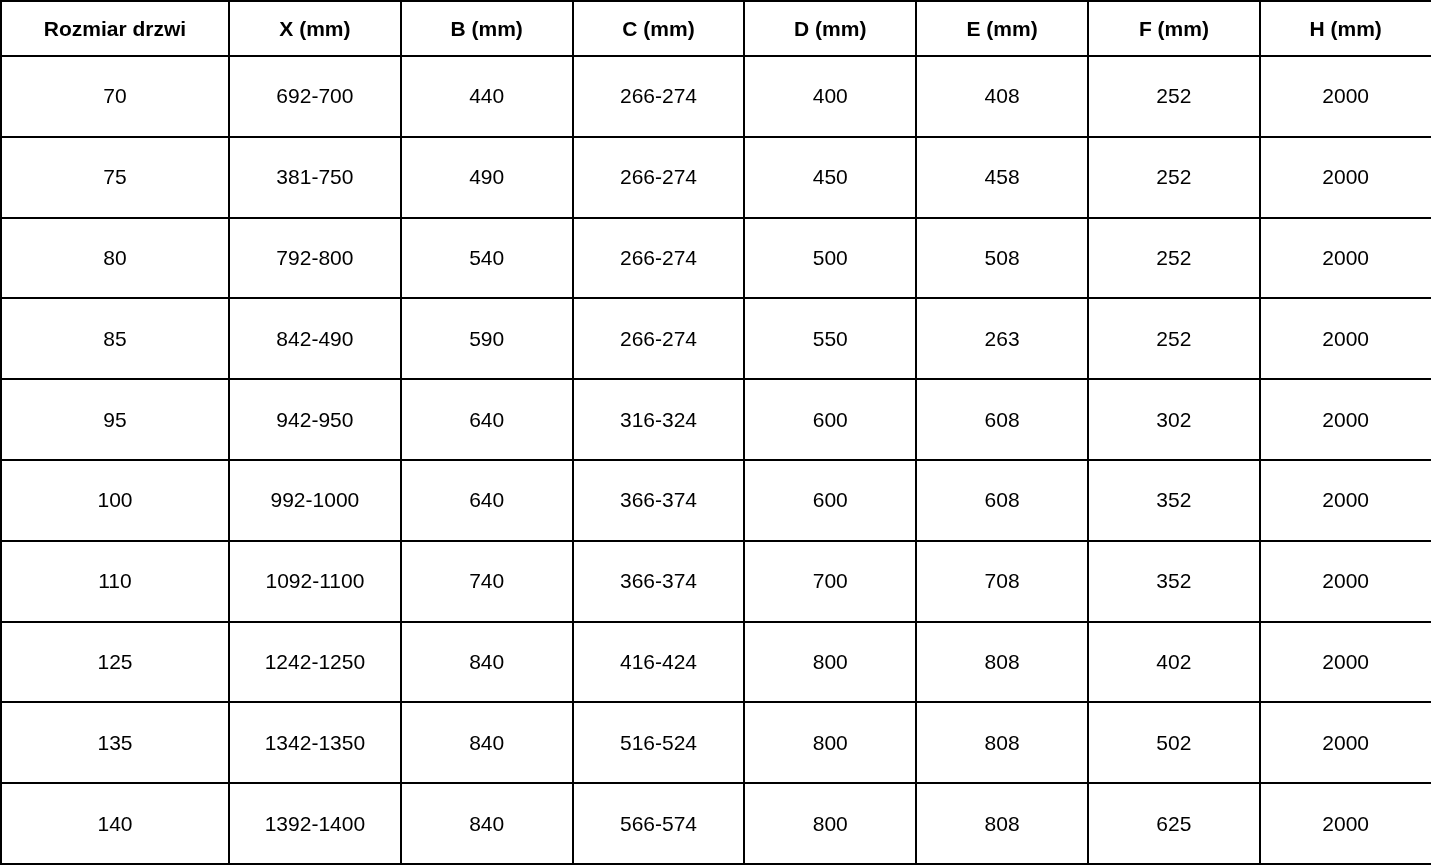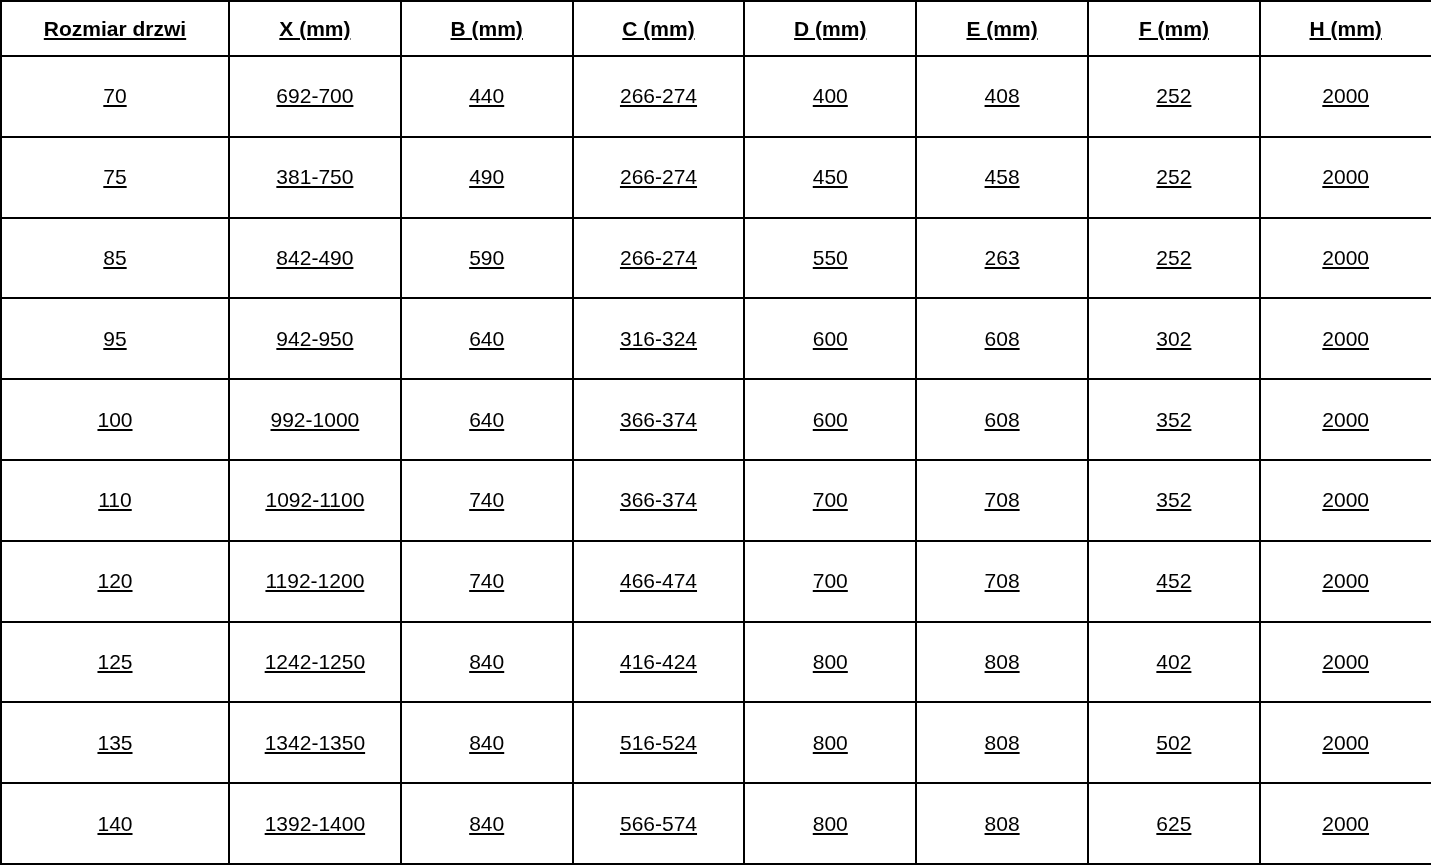--- a/index.html
+++ b/index.html
@@ -6,21 +6,20 @@
     margin: 0;
     padding: 0;
     background: #ffffff;
     font-family: "Liberation Sans", "DejaVu Sans", sans-serif;
   }
   .page {
     width: 1431px;
     height: 865px;
     overflow: hidden;
     background: #ffffff;
-    text-decoration: underline;
   }
   table.spec-table {
     width: 1431px;
     height: 865px;
     border-collapse: collapse;
     table-layout: fixed;
   }
   table.spec-table th,
   table.spec-table td {
     border: 2px solid #000000;
@@ -86,20 +85,30 @@
           <td>75</td>
           <td>381-750</td>
           <td>490</td>
           <td>266-274</td>
           <td>450</td>
           <td>458</td>
           <td>252</td>
           <td>2000</td>
         </tr>
         <tr>
+          <td>80</td>
+          <td>792-800</td>
+          <td>540</td>
+          <td>266-274</td>
+          <td>500</td>
+          <td>508</td>
+          <td>252</td>
+          <td>2000</td>
+        </tr>
+        <tr>
           <td>85</td>
           <td>842-490</td>
           <td>590</td>
           <td>266-274</td>
           <td>550</td>
           <td>263</td>
           <td>252</td>
           <td>2000</td>
         </tr>
         <tr>
@@ -126,30 +135,20 @@
           <td>110</td>
           <td>1092-1100</td>
           <td>740</td>
           <td>366-374</td>
           <td>700</td>
           <td>708</td>
           <td>352</td>
           <td>2000</td>
         </tr>
         <tr>
-          <td>120</td>
-          <td>1192-1200</td>
-          <td>740</td>
-          <td>466-474</td>
-          <td>700</td>
-          <td>708</td>
-          <td>452</td>
-          <td>2000</td>
-        </tr>
-        <tr>
           <td>125</td>
           <td>1242-1250</td>
           <td>840</td>
           <td>416-424</td>
           <td>800</td>
           <td>808</td>
           <td>402</td>
           <td>2000</td>
         </tr>
         <tr>

